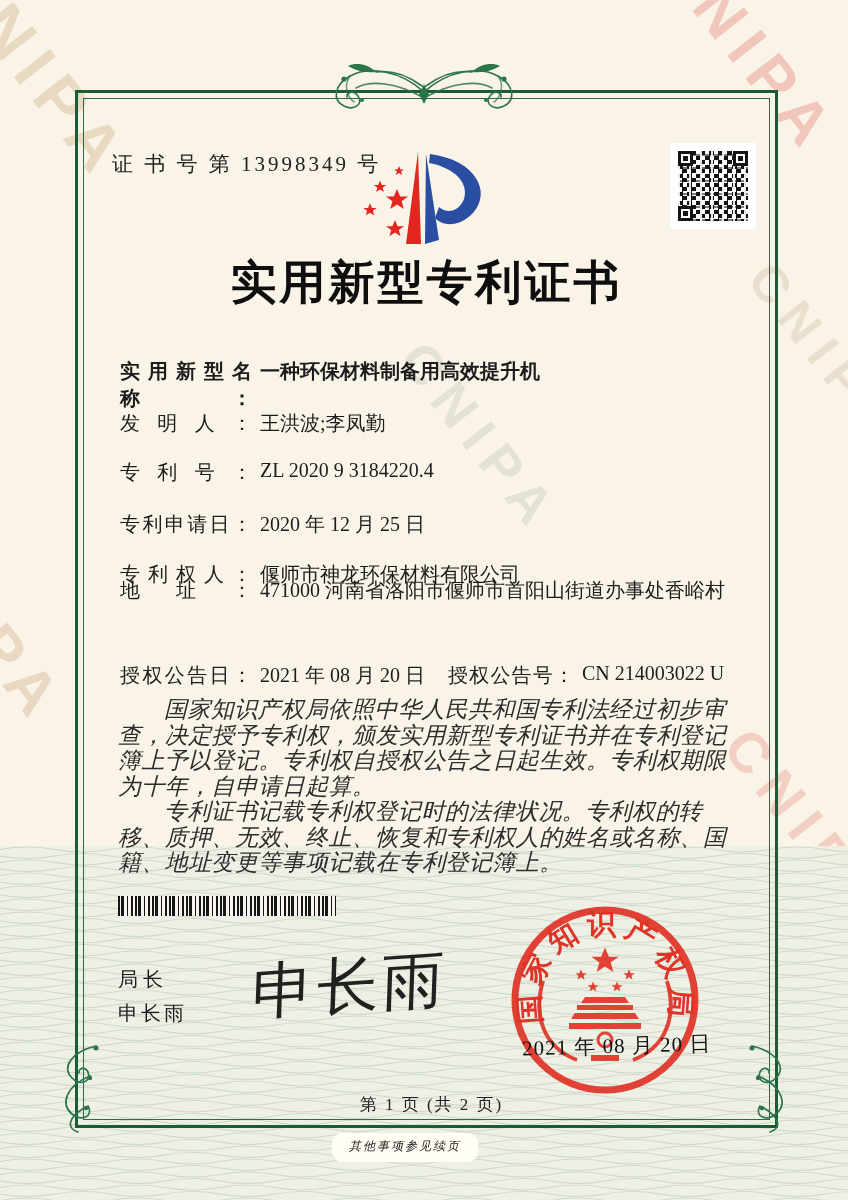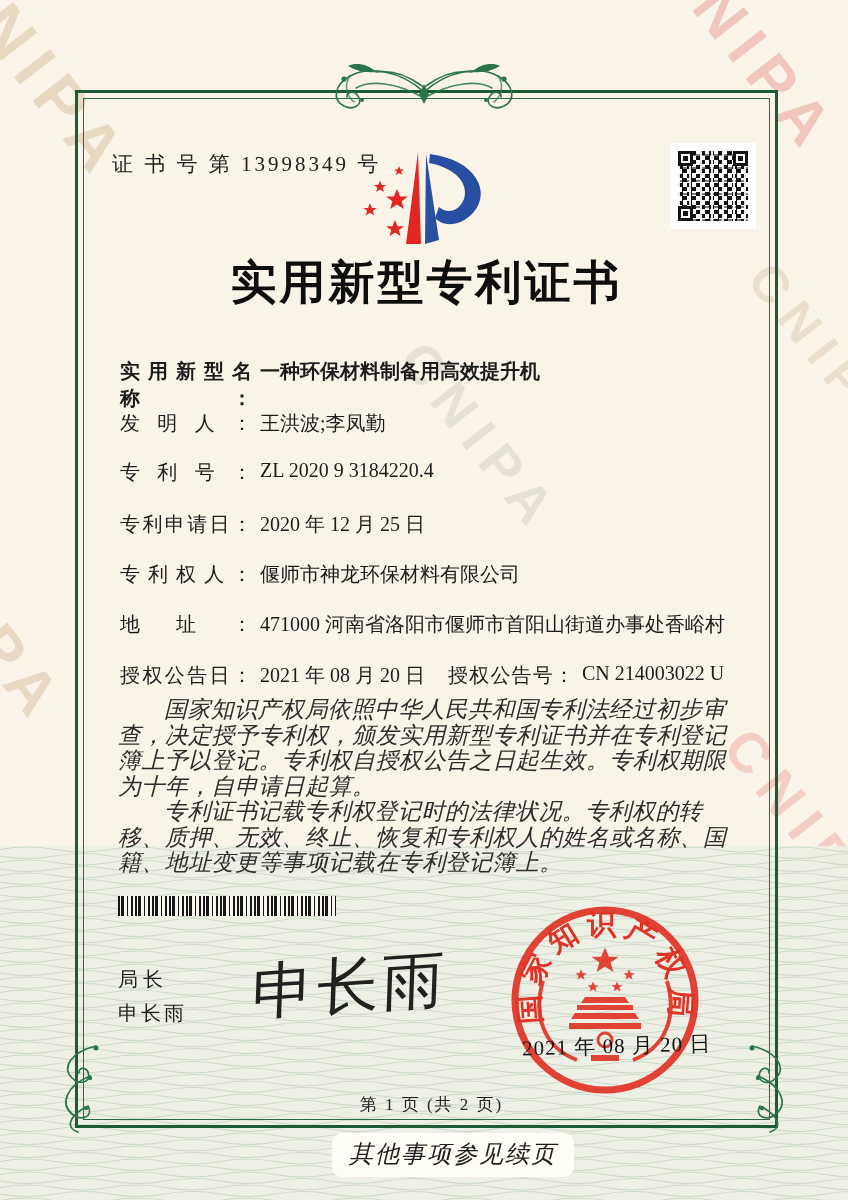--- a/index.html
+++ b/index.html
@@ -32,21 +32,21 @@
      repeating-linear-gradient(0deg,rgba(20,20,20,.55) 0 2px,transparent 2px 13px);}
   .finder{position:absolute;width:15px;height:15px;border:3px solid #141414;background:#fff;box-sizing:border-box;}
   .finder::after{content:"";position:absolute;inset:2px;background:#141414;}
   .f1{left:8px;top:8px;} .f2{left:63px;top:8px;} .f3{left:8px;top:63px;}
   .title{position:absolute;left:75px;right:70px;top:252px;text-align:center;font-size:46px;font-weight:700;
          letter-spacing:3px;color:#0e0e0e;}
   
   .row{position:absolute;left:120px;display:flex;font-size:20px;color:#1c1c1c;}
   .lbl{width:132px;flex:none;text-align:justify;text-align-last:justify;}
   .val{margin-left:8px;white-space:nowrap;}
-  .r1{top:358px;font-weight:bold;} .r2{top:410px;} .r3{top:459px;} .r4{top:511px;} .r5{top:561px;} .r6{top:611px;justify-content:space-between;} .r7{top:662px;}
+  .r1{top:358px;font-weight:bold;} .r2{top:410px;} .r3{top:459px;} .r4{top:511px;} .r5{top:561px;} .r6{top:577px;justify-content:space-between;} .r7{top:662px;}
   .row2{position:absolute;left:448px;top:662px;display:flex;font-size:20px;}
   .row2 .lbl{width:126px;}
   
   .paras{position:absolute;left:118px;top:697px;width:616px;font-size:23px;line-height:25.5px;
          font-style:italic;color:#2d2d2d;letter-spacing:.4px;}
   .paras p{margin:0;text-indent:2em;}
   
   .barcode{position:absolute;left:118px;top:896px;width:218px;height:20px;background:
      repeating-linear-gradient(90deg,#161616 0 2px,#f7f5ee 2px 3px,#161616 3px 6px,#f7f5ee 6px 9px,
      #161616 9px 10px,#f7f5ee 10px 13px,#161616 13px 15px,#f7f5ee 15px 17px);}
@@ -55,21 +55,21 @@
   .signer-name{position:absolute;left:118px;top:1000px;font-size:20px;letter-spacing:3px;}
   .signature{position:absolute;left:252px;top:944px;font-size:62px;letter-spacing:3px;color:#161616;
              transform:rotate(-4deg) skewX(-6deg);font-weight:500;opacity:.95;z-index:3;}
   
   .seal{position:absolute;left:505px;top:897px;z-index:2;opacity:.95;}
   .seal-date{position:absolute;left:522px;top:1032px;font-size:21px;letter-spacing:1px;color:#131313;
              z-index:4;transform:rotate(-1.5deg);white-space:nowrap;}
   
   .pageinfo{position:absolute;left:75px;right:60px;top:1093px;text-align:center;font-size:17px;letter-spacing:2px;color:#222;}
   .footnote{position:absolute;left:332px;top:1133px;background:#fffdf4;padding:5px 17px 7px;
-            font-size:24px;font-style:italic;letter-spacing:2px;color:#1e1e1e;border-radius:10px;}
+            font-size:12px;font-style:italic;letter-spacing:2px;color:#1e1e1e;border-radius:10px;}
 </style>
 </head>
 <body>
 
 <div class="page">
 
   <div class="wm wm1">CNIPA</div>
   <div class="wm wm2">CNIPA</div>
   <div class="wm wm3">CNIPA</div>
   <div class="wm wm4">CNIPA</div>

